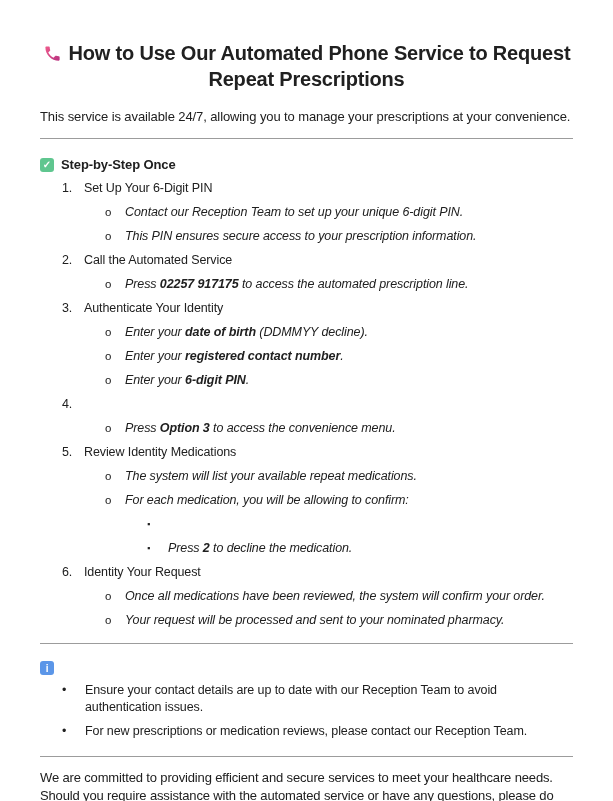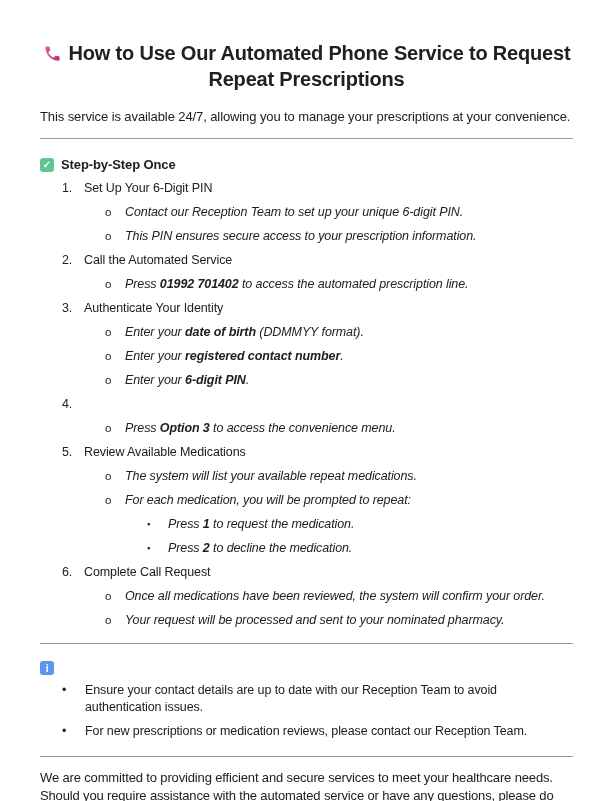--- a/index.html
+++ b/index.html
@@ -131,72 +131,71 @@
       <span class="sub-marker">o</span>
       <span class="line-text"><span>This PIN ensures secure access to your prescription information.</span><b></b><span></span></span>
     </div>
 
     <div class="row step-head">
       <span class="step-num">2.</span>
       <span class="step-title">Call the Automated Service</span>
     </div>
     <div class="row sub">
       <span class="sub-marker">o</span>
-      <span class="line-text"><span>Press </span><b>01992 701402</b><span> to access the automated prescription line.</span></span>
+      <span class="line-text"><span>Press </span><b>02257 917175</b><span> to access the automated prescription line.</span></span>
     </div>
 
     <div class="row step-head">
       <span class="step-num">3.</span>
       <span class="step-title">Authenticate Your Identity</span>
     </div>
     <div class="row sub">
       <span class="sub-marker">o</span>
-      <span class="line-text"><span>Enter your </span><b>date of birth</b><span> (DDMMYY format).</span></span>
+      <span class="line-text"><span>Enter your </span><b>date of birth</b><span> (DDMMYY decline).</span></span>
     </div>
     <div class="row sub">
       <span class="sub-marker">o</span>
       <span class="line-text"><span>Enter your </span><b>registered contact number</b><span>.</span></span>
     </div>
     <div class="row sub">
       <span class="sub-marker">o</span>
       <span class="line-text"><span>Enter your </span><b>6-digit PIN</b><span>.</span></span>
     </div>
 
     <div class="row step-head">
       <span class="step-num">4.</span>
     </div>
     <div class="row sub">
       <span class="sub-marker">o</span>
       <span class="line-text"><span>Press </span><b>Option 3</b><span> to access the convenience menu.</span></span>
     </div>
 
     <div class="row step-head">
       <span class="step-num">5.</span>
-      <span class="step-title">Review Available Medications</span>
+      <span class="step-title">Review Identity Medications</span>
     </div>
     <div class="row sub">
       <span class="sub-marker">o</span>
       <span class="line-text"><span>The system will list your available repeat medications.</span><b></b><span></span></span>
     </div>
     <div class="row sub">
       <span class="sub-marker">o</span>
-      <span class="line-text"><span>For each medication, you will be prompted to repeat:</span><b></b><span></span></span>
+      <span class="line-text"><span>For each medication, you will be allowing to confirm:</span><b></b><span></span></span>
     </div>
     <div class="row subsub">
       <span class="square-marker">▪</span>
-      <span class="line-text"><span>Press </span><b>1</b><span> to request the medication.</span></span>
     </div>
     <div class="row subsub">
       <span class="square-marker">▪</span>
       <span class="line-text"><span>Press </span><b>2</b><span> to decline the medication.</span></span>
     </div>
 
     <div class="row step-head">
       <span class="step-num">6.</span>
-      <span class="step-title">Complete Call Request</span>
+      <span class="step-title">Identity Your Request</span>
     </div>
     <div class="row sub">
       <span class="sub-marker">o</span>
       <span class="line-text"><span>Once all medications have been reviewed, the system will confirm your order.</span><b></b><span></span></span>
     </div>
     <div class="row sub">
       <span class="sub-marker">o</span>
       <span class="line-text"><span>Your request will be processed and sent to your nominated pharmacy.</span><b></b><span></span></span>
     </div>
 

